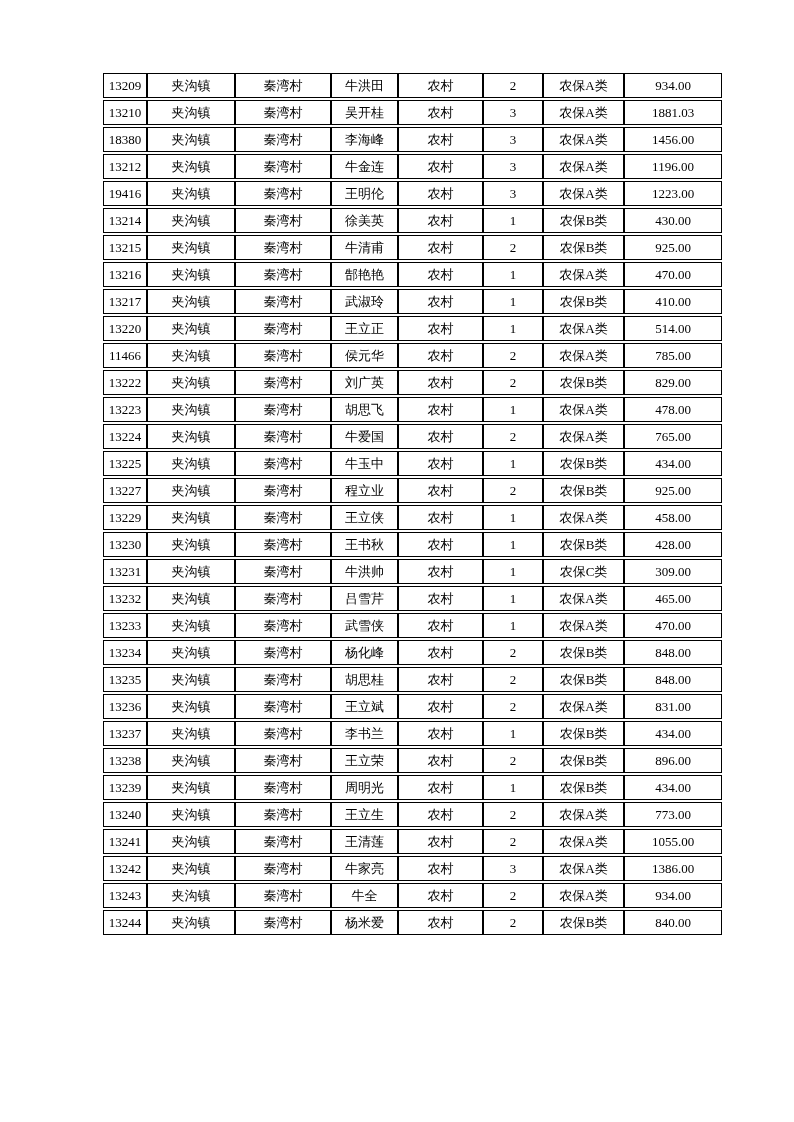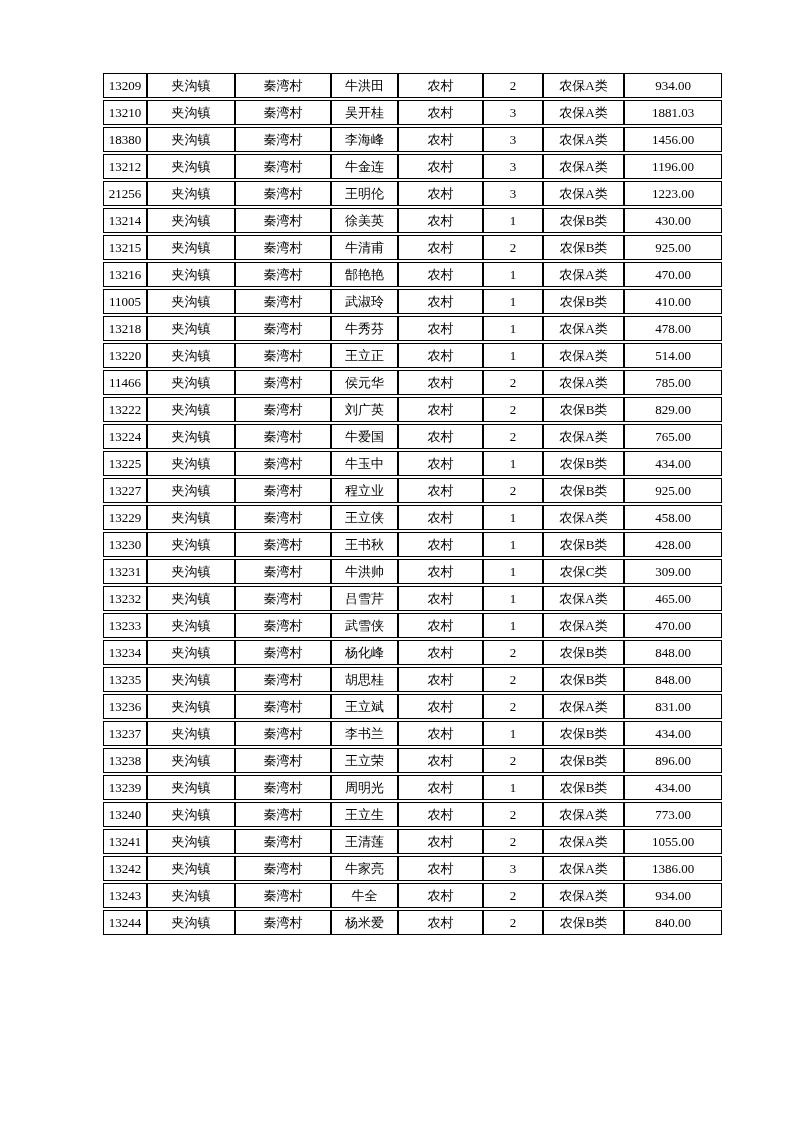--- a/index.html
+++ b/index.html
@@ -96,21 +96,21 @@
           <td>13212</td>
           <td>夹沟镇</td>
           <td>秦湾村</td>
           <td>牛金连</td>
           <td>农村</td>
           <td>3</td>
           <td>农保A类</td>
           <td>1196.00</td>
         </tr>
         <tr>
-          <td>21256</td>
+          <td>19416</td>
           <td>夹沟镇</td>
           <td>秦湾村</td>
           <td>王明伦</td>
           <td>农村</td>
           <td>3</td>
           <td>农保A类</td>
           <td>1223.00</td>
         </tr>
         <tr>
           <td>13214</td>
@@ -136,68 +136,68 @@
           <td>13216</td>
           <td>夹沟镇</td>
           <td>秦湾村</td>
           <td>郜艳艳</td>
           <td>农村</td>
           <td>1</td>
           <td>农保A类</td>
           <td>470.00</td>
         </tr>
         <tr>
-          <td>11005</td>
+          <td>13217</td>
           <td>夹沟镇</td>
           <td>秦湾村</td>
           <td>武淑玲</td>
           <td>农村</td>
           <td>1</td>
           <td>农保B类</td>
           <td>410.00</td>
         </tr>
         <tr>
-          <td>13218</td>
-          <td>夹沟镇</td>
-          <td>秦湾村</td>
-          <td>牛秀芬</td>
+          <td>13220</td>
+          <td>夹沟镇</td>
+          <td>秦湾村</td>
+          <td>王立正</td>
+          <td>农村</td>
+          <td>1</td>
+          <td>农保A类</td>
+          <td>514.00</td>
+        </tr>
+        <tr>
+          <td>11466</td>
+          <td>夹沟镇</td>
+          <td>秦湾村</td>
+          <td>侯元华</td>
+          <td>农村</td>
+          <td>2</td>
+          <td>农保A类</td>
+          <td>785.00</td>
+        </tr>
+        <tr>
+          <td>13222</td>
+          <td>夹沟镇</td>
+          <td>秦湾村</td>
+          <td>刘广英</td>
+          <td>农村</td>
+          <td>2</td>
+          <td>农保B类</td>
+          <td>829.00</td>
+        </tr>
+        <tr>
+          <td>13223</td>
+          <td>夹沟镇</td>
+          <td>秦湾村</td>
+          <td>胡思飞</td>
           <td>农村</td>
           <td>1</td>
           <td>农保A类</td>
           <td>478.00</td>
-        </tr>
-        <tr>
-          <td>13220</td>
-          <td>夹沟镇</td>
-          <td>秦湾村</td>
-          <td>王立正</td>
-          <td>农村</td>
-          <td>1</td>
-          <td>农保A类</td>
-          <td>514.00</td>
-        </tr>
-        <tr>
-          <td>11466</td>
-          <td>夹沟镇</td>
-          <td>秦湾村</td>
-          <td>侯元华</td>
-          <td>农村</td>
-          <td>2</td>
-          <td>农保A类</td>
-          <td>785.00</td>
-        </tr>
-        <tr>
-          <td>13222</td>
-          <td>夹沟镇</td>
-          <td>秦湾村</td>
-          <td>刘广英</td>
-          <td>农村</td>
-          <td>2</td>
-          <td>农保B类</td>
-          <td>829.00</td>
         </tr>
         <tr>
           <td>13224</td>
           <td>夹沟镇</td>
           <td>秦湾村</td>
           <td>牛爱国</td>
           <td>农村</td>
           <td>2</td>
           <td>农保A类</td>
           <td>765.00</td>

